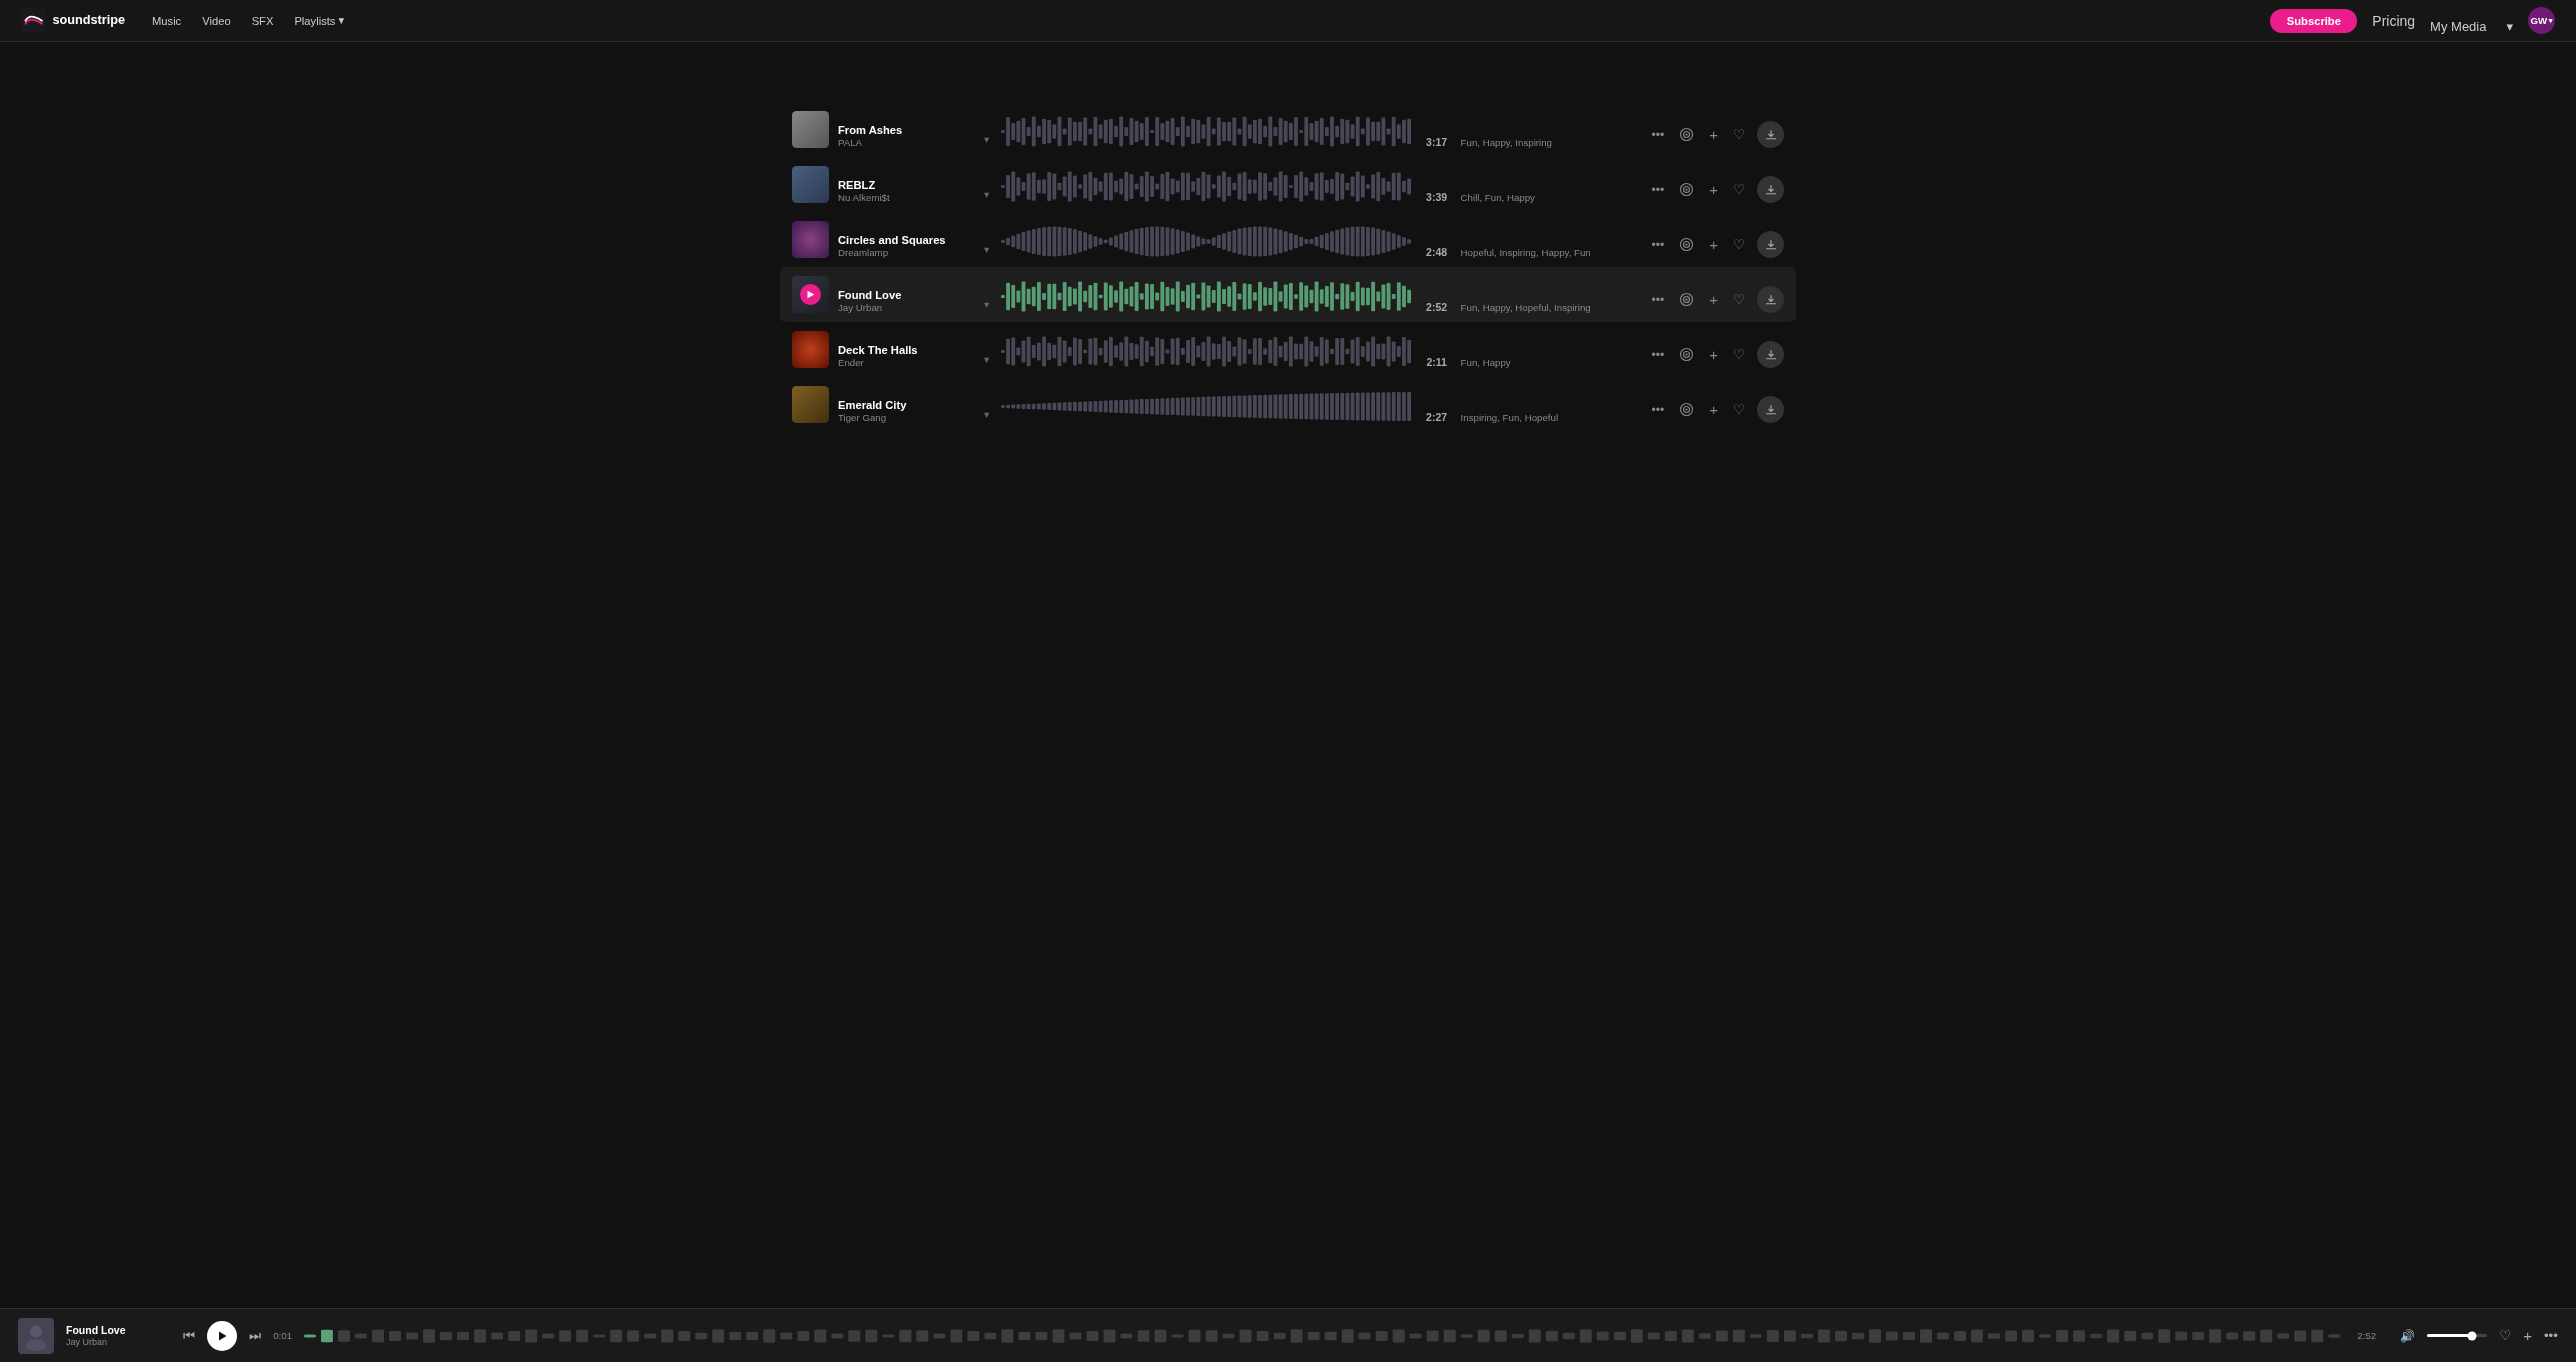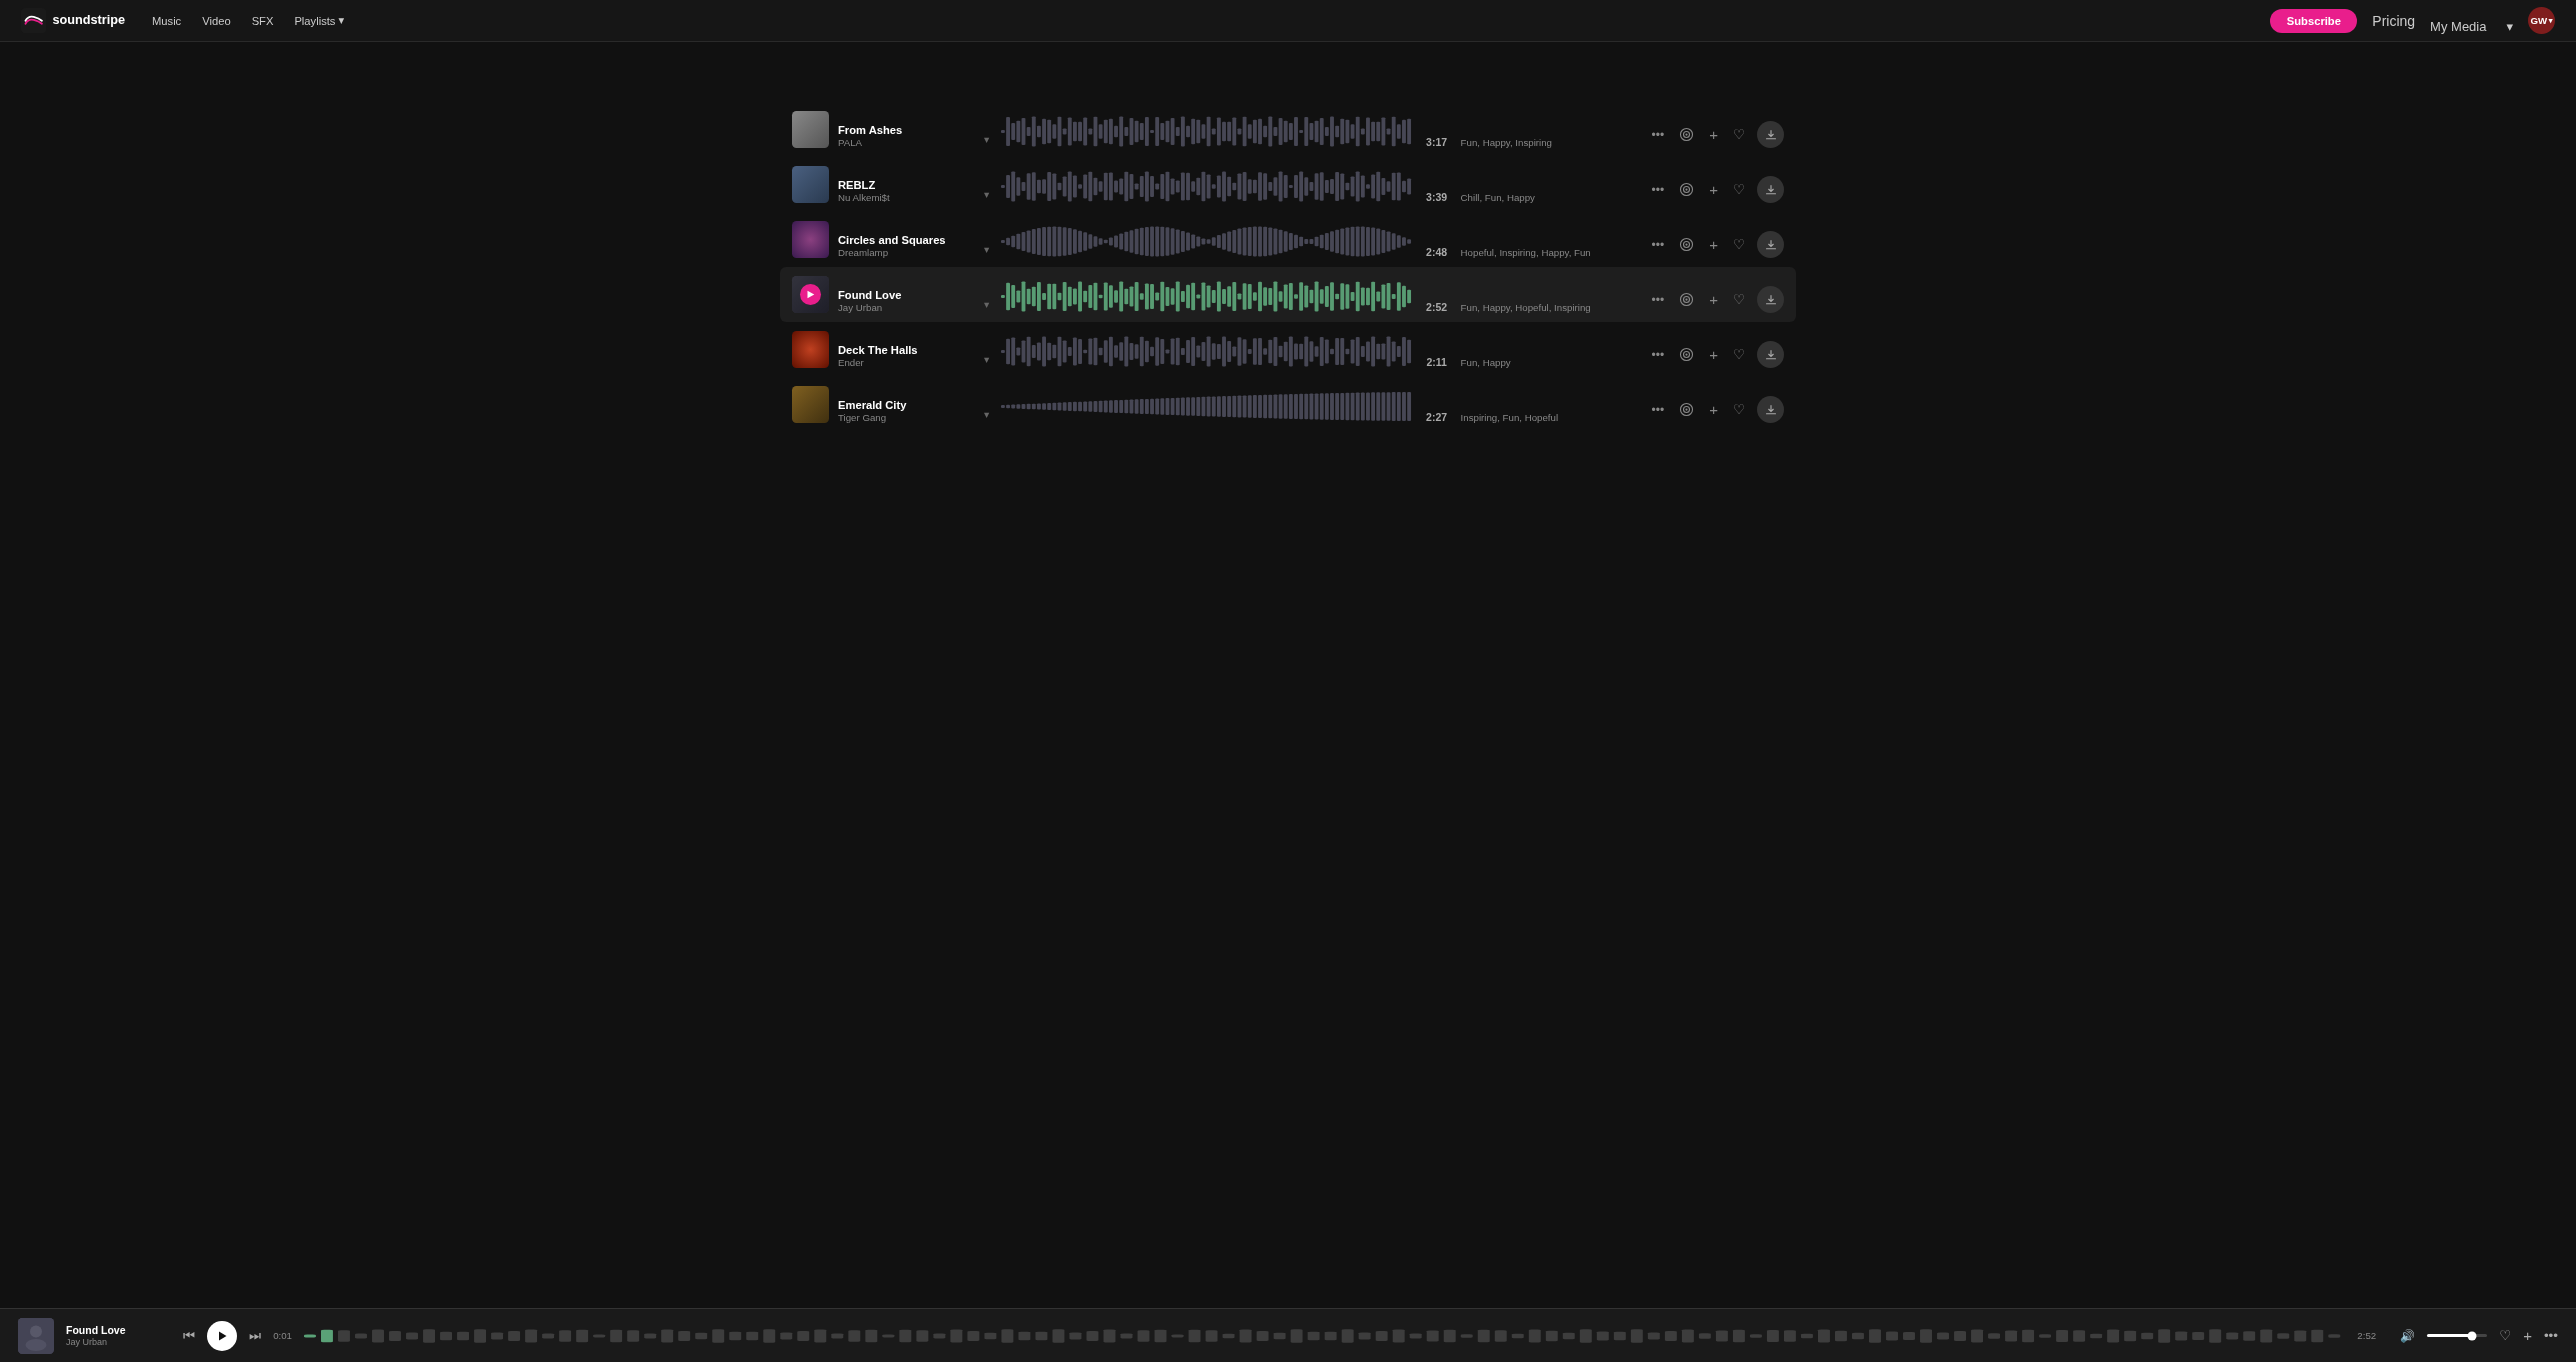--- a/index.html
+++ b/index.html
@@ -74,21 +74,21 @@
       cursor: pointer;
       display: flex;
       align-items: center;
       gap: 20px;
       margin-top: 11px;
     }
     .avatar {
       width: 27px;
       height: 27px;
       border-radius: 50%;
-      background: #7f1d1d;
+      background: #701a75;
       display: flex;
       align-items: center;
       justify-content: center;
       font-size: 9.7px;
       font-weight: 700;
       color: #fff;
       cursor: pointer;
     }
 
     

